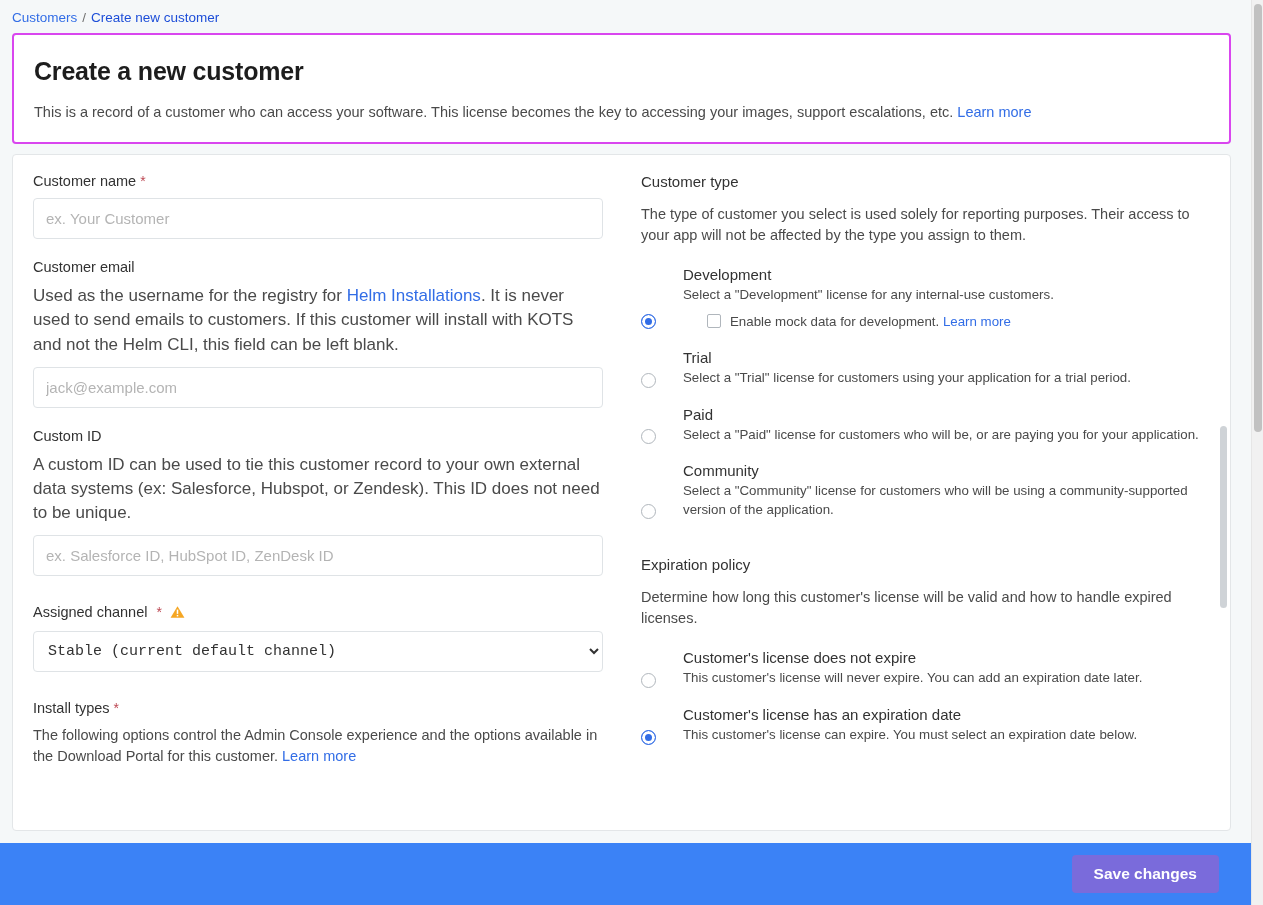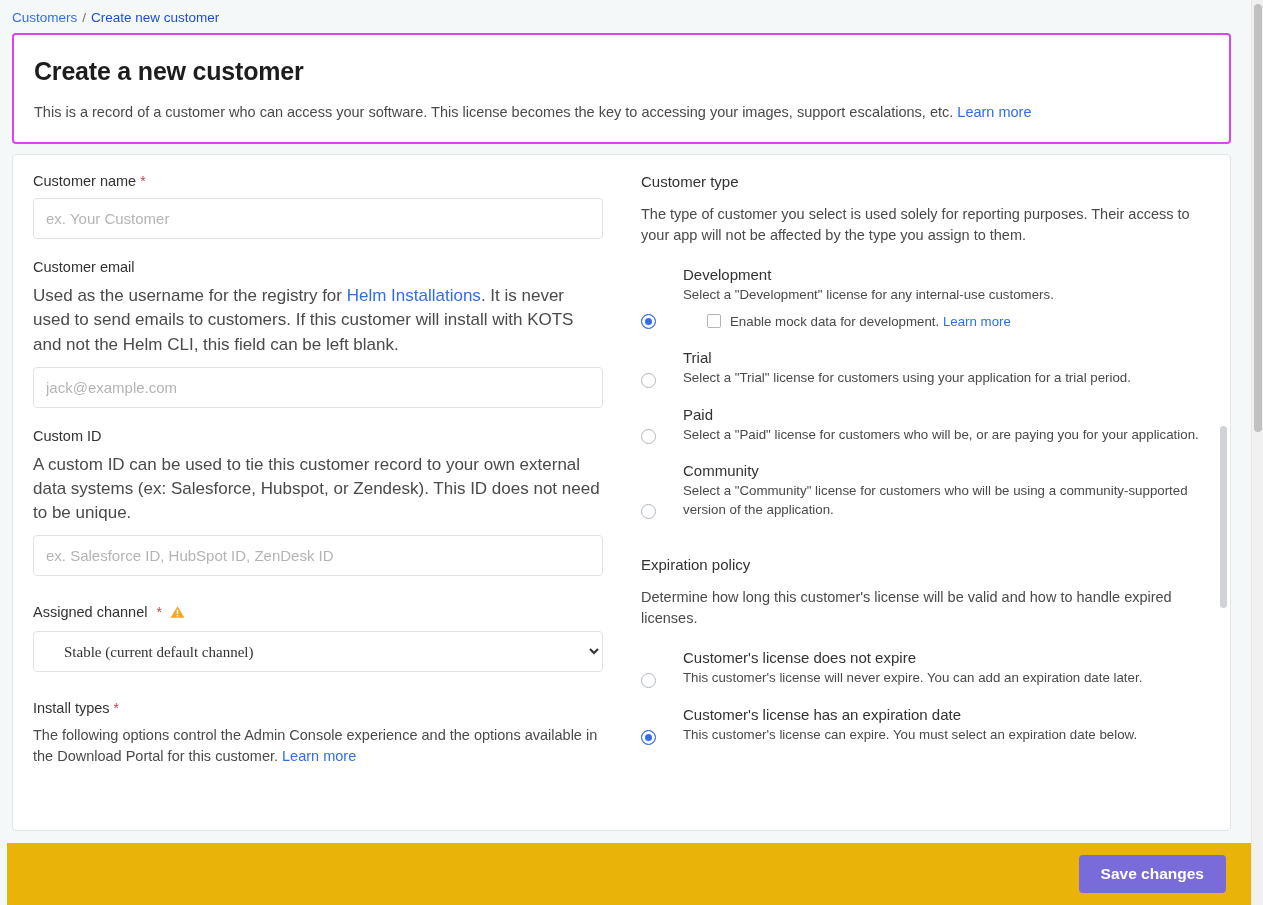--- a/index.html
+++ b/index.html
@@ -93,25 +93,25 @@
     outline: none;
     font-family: "Liberation Sans", sans-serif;
   }
   input[type=text]::placeholder { color: #b4b4b4; }
 
   select.channel-select {
     width: 570px;
     height: 41px;
     border: 1px solid #dfe3e6;
     border-radius: 4px;
-    padding: 0 26px;
+    padding: 0 10px;
     font-size: 15px;
     color: #323232;
     background: #fff;
-    font-family: Liberation Serif, serif;
+    font-family: Liberation Mono, monospace;
     outline: none;
   }
   .gap-md { height: 20px; }
   .gap-lg { height: 28px; }
 
   
   .section-title {
     font-size: 15px;
     color: #323232;
     margin: 0 0 14px 0;
@@ -165,24 +165,24 @@
     border: 1px solid #b0b6bc;
     border-radius: 2px;
     background: #fff;
     flex: 0 0 auto;
   }
   .checkbox-label { font-size: 13.3px; color: #4a4a4a; }
 
   
   .footer {
     position: absolute;
-    left: 7px; bottom: 0;
+    left: 0; bottom: 0;
     width: 1251px;
     height: 62px;
-    background: #eab308;
+    background: #3b82f6;
     display: flex;
     align-items: center;
     justify-content: flex-end;
     padding-right: 32px;
   }
   .save-button {
     background: #7a6bdb;
     color: #fff;
     border: none;
     border-radius: 4px;

